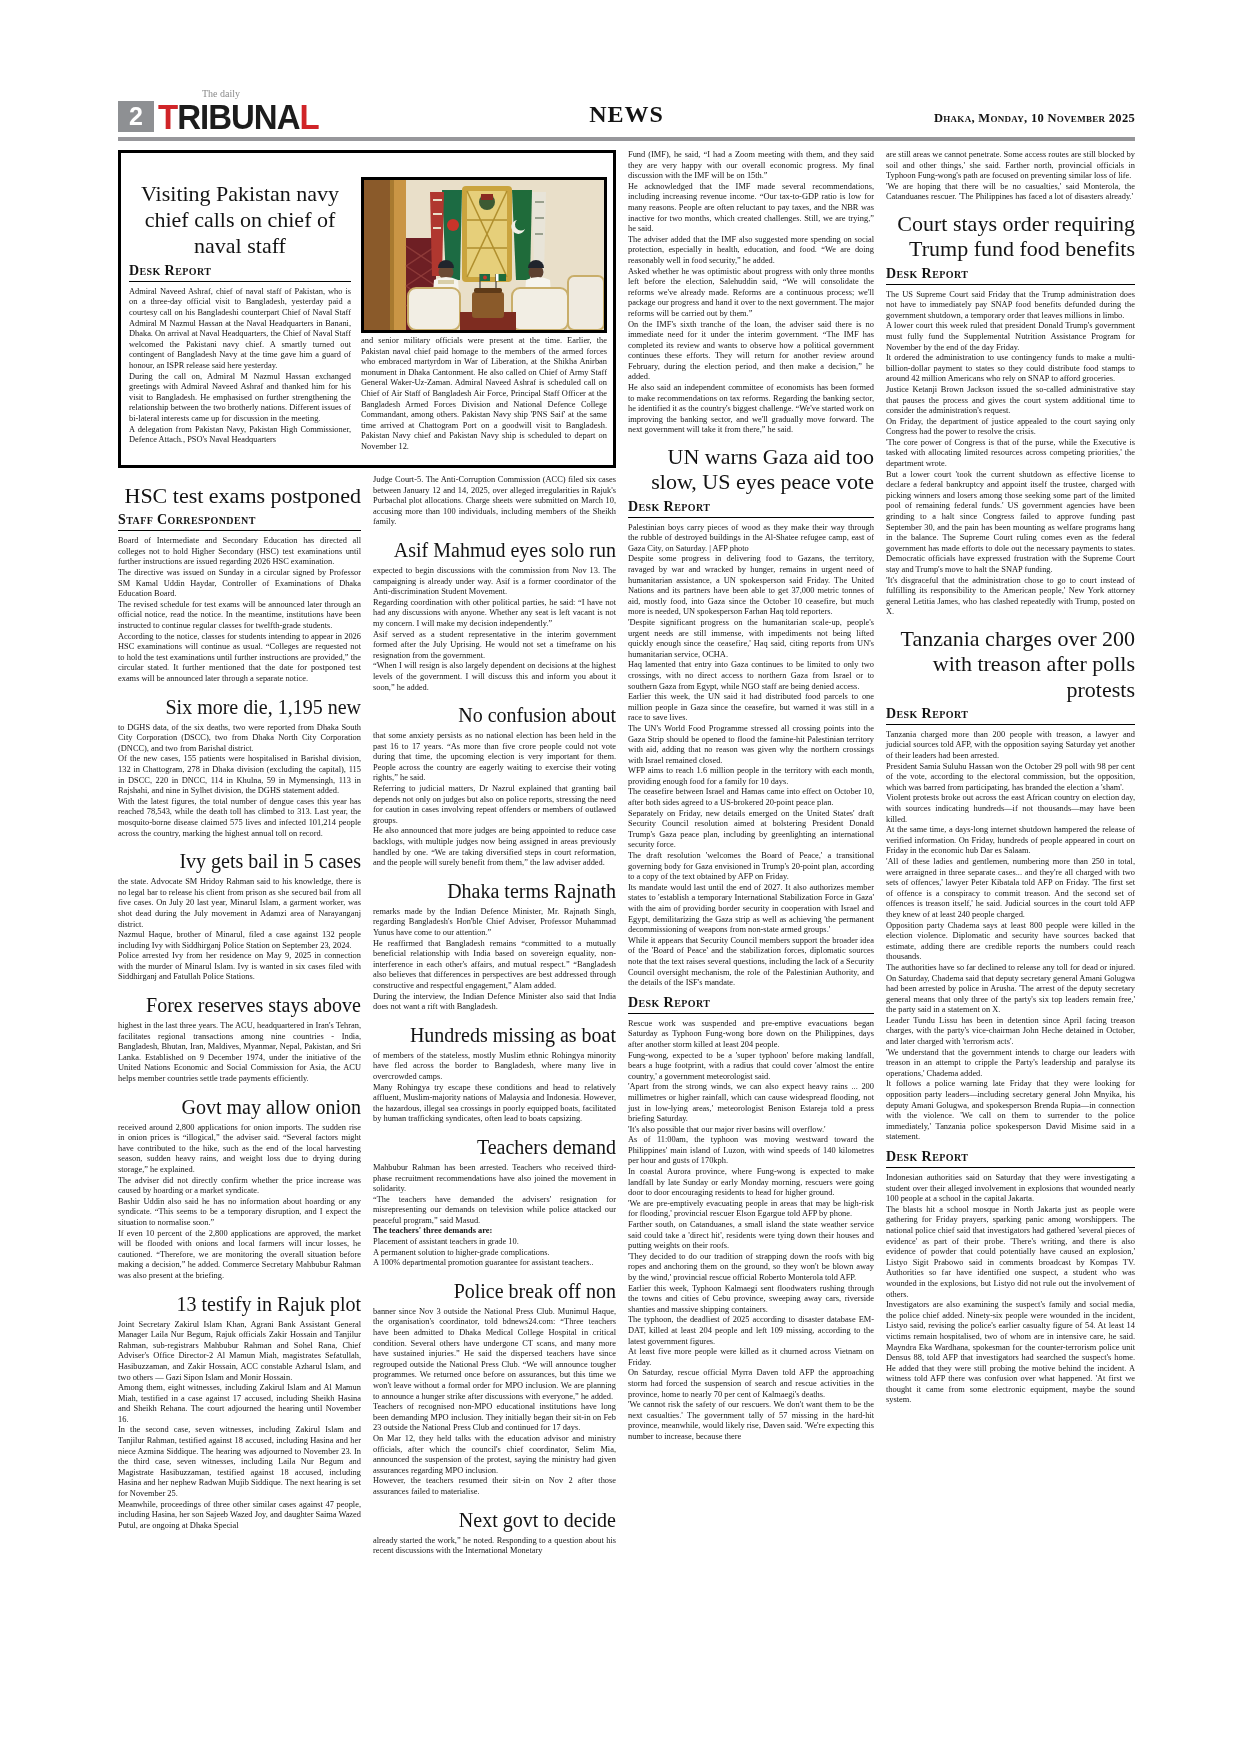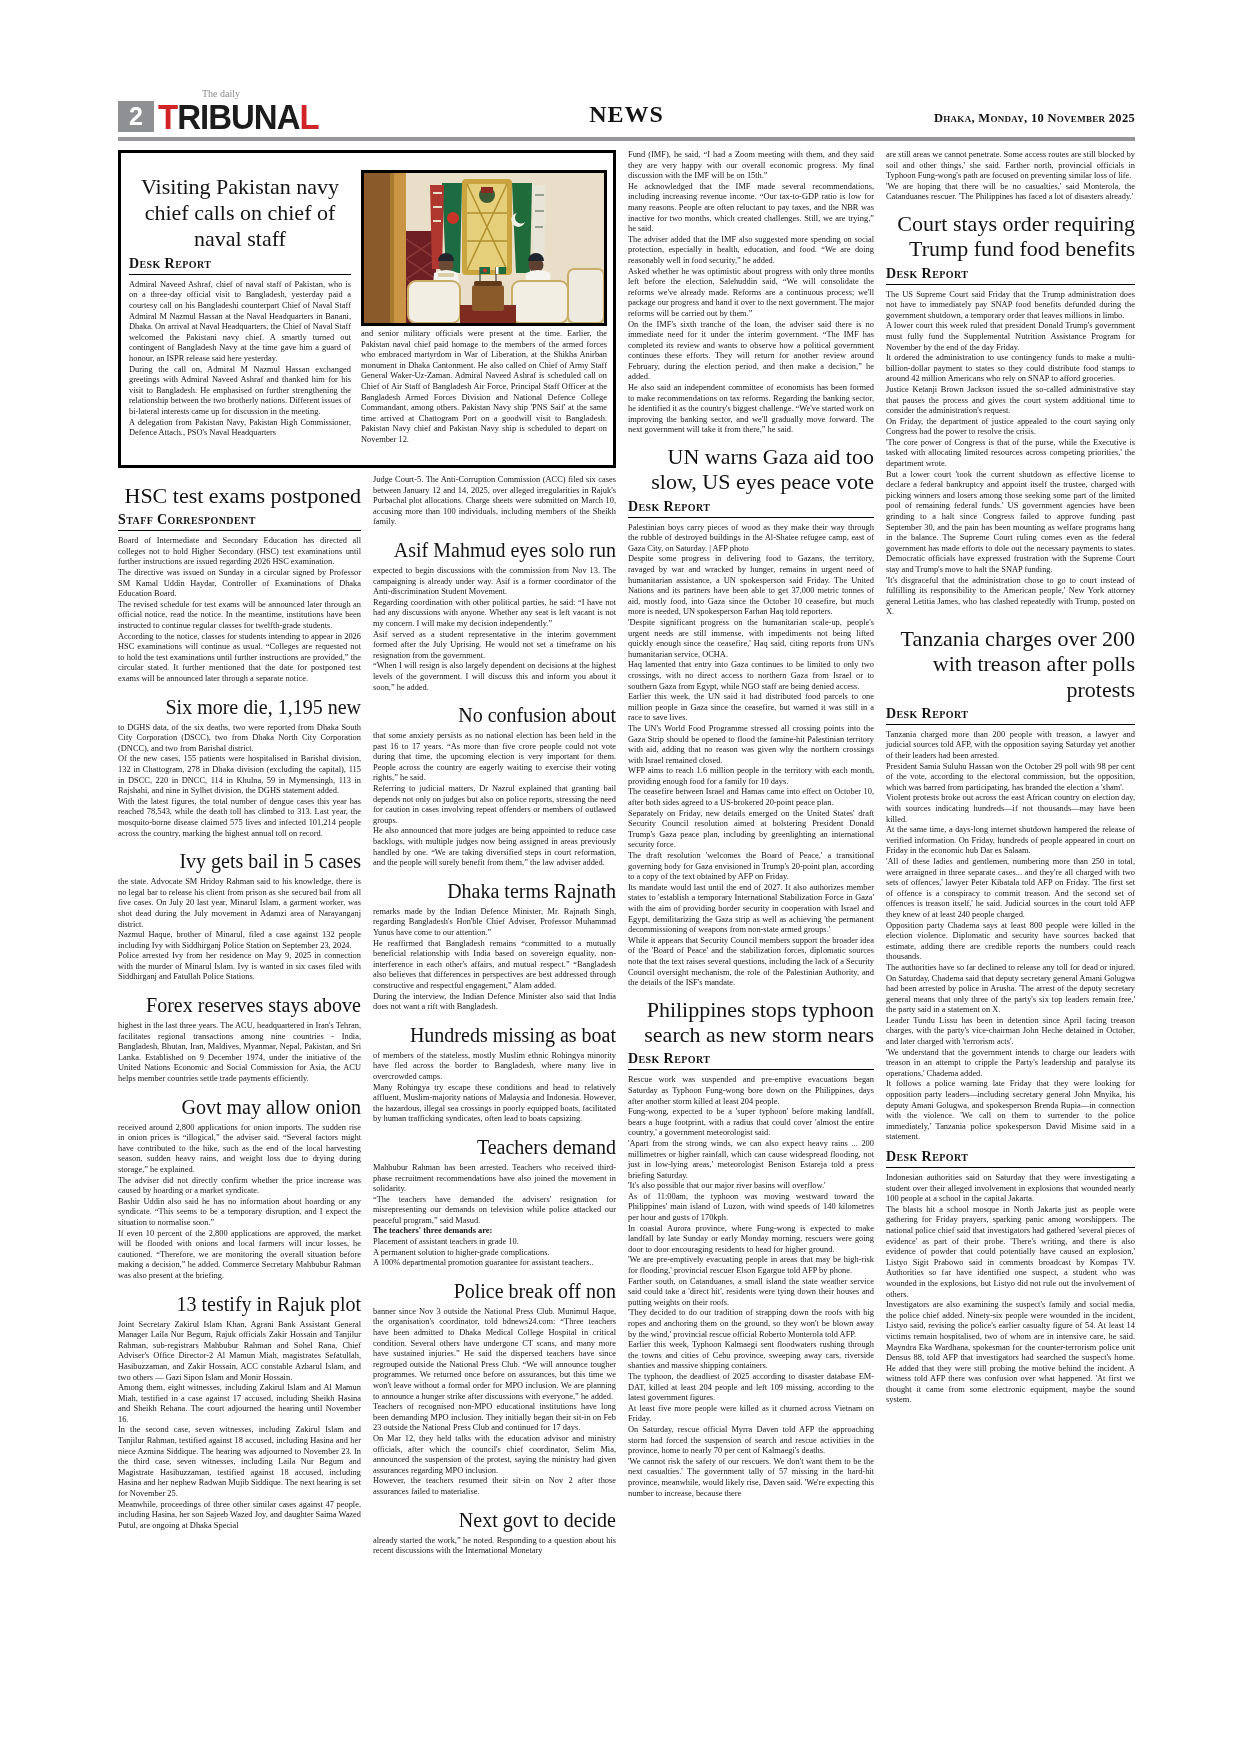--- a/index.html
+++ b/index.html
@@ -43,21 +43,21 @@
   .content { display:flex; gap:12px; margin-top:9px; }
   .left-half { width:498px; flex:none; }
   .two-col { display:flex; gap:12px; margin-top:7px; }
   .ncol { width:243px; flex:none; }
   .col3 { width:246px; flex:none; }
   .col4 { width:249px; flex:none; }
 
   
   .boxed {
     border:3px solid #000; box-sizing:border-box; width:498px; height:318px;
-    padding:17px 8px; display:flex; gap:10px; overflow:hidden;
+    padding:24px 8px; display:flex; gap:10px; overflow:hidden;
   }
   .box-left  { width:222px; flex:none; }
   .box-right { width:246px; flex:none; }
   .box-headline { font-size:22px; line-height:1.18; text-align:center; font-weight:normal; margin:4px 0 4px; }
   .photo-frame { border:3px solid #000; line-height:0; }
   .photo-frame svg { display:block; }
 
   
   .article { margin:0 0 6px 0; }
   .headline { font-weight:normal; text-align:right; margin:8px 0 4px; }
@@ -274,21 +274,20 @@
             <p class="para">Earlier this week, the UN said it had distributed food parcels to one million people in Gaza since the ceasefire, but warned it was still in a race to save lives.</p>
             <p class="para">The UN's World Food Programme stressed all crossing points into the Gaza Strip should be opened to flood the famine-hit Palestinian territory with aid, adding that no reason was given why the northern crossings with Israel remained closed.</p>
             <p class="para">WFP aims to reach 1.6 million people in the territory with each month, providing enough food for a family for 10 days.</p>
             <p class="para">The ceasefire between Israel and Hamas came into effect on October 10, after both sides agreed to a US-brokered 20-point peace plan.</p>
             <p class="para">Separately on Friday, new details emerged on the United States' draft Security Council resolution aimed at bolstering President Donald Trump's Gaza peace plan, including by greenlighting an international security force.</p>
             <p class="para">The draft resolution 'welcomes the Board of Peace,' a transitional governing body for Gaza envisioned in Trump's 20-point plan, according to a copy of the text obtained by AFP on Friday.</p>
             <p class="para">Its mandate would last until the end of 2027. It also authorizes member states to 'establish a temporary International Stabilization Force in Gaza' with the aim of providing border security in cooperation with Israel and Egypt, demilitarizing the Gaza strip as well as achieving 'the permanent decommissioning of weapons from non-state armed groups.'</p>
             <p class="para">While it appears that Security Council members support the broader idea of the 'Board of Peace' and the stabilization forces, diplomatic sources note that the text raises several questions, including the lack of a Security Council oversight mechanism, the role of the Palestinian Authority, and the details of the ISF's mandate.</p>
           </article>
           <article class="article">
-            <h2 class="headline hl-lg">Philippines stops typhoon search as new storm nears</h2>
             <div class="byline">Desk Report</div>
             <div class="byline-rule"></div>
             <p class="para">Rescue work was suspended and pre-emptive evacuations began Saturday as Typhoon Fung-wong bore down on the Philippines, days after another storm killed at least 204 people.</p>
             <p class="para">Fung-wong, expected to be a 'super typhoon' before making landfall, bears a huge footprint, with a radius that could cover 'almost the entire country,' a government meteorologist said.</p>
             <p class="para">'Apart from the strong winds, we can also expect heavy rains ... 200 millimetres or higher rainfall, which can cause widespread flooding, not just in low-lying areas,' meteorologist Benison Estareja told a press briefing Saturday.</p>
             <p class="para">'It's also possible that our major river basins will overflow.'</p>
             <p class="para">As of 11:00am, the typhoon was moving westward toward the Philippines' main island of Luzon, with wind speeds of 140 kilometres per hour and gusts of 170kph.</p>
             <p class="para">In coastal Aurora province, where Fung-wong is expected to make landfall by late Sunday or early Monday morning, rescuers were going door to door encouraging residents to head for higher ground.</p>
             <p class="para">'We are pre-emptively evacuating people in areas that may be high-risk for flooding,' provincial rescuer Elson Egargue told AFP by phone.</p>
             <p class="para">Farther south, on Catanduanes, a small island the state weather service said could take a 'direct hit', residents were tying down their houses and putting weights on their roofs.</p>

